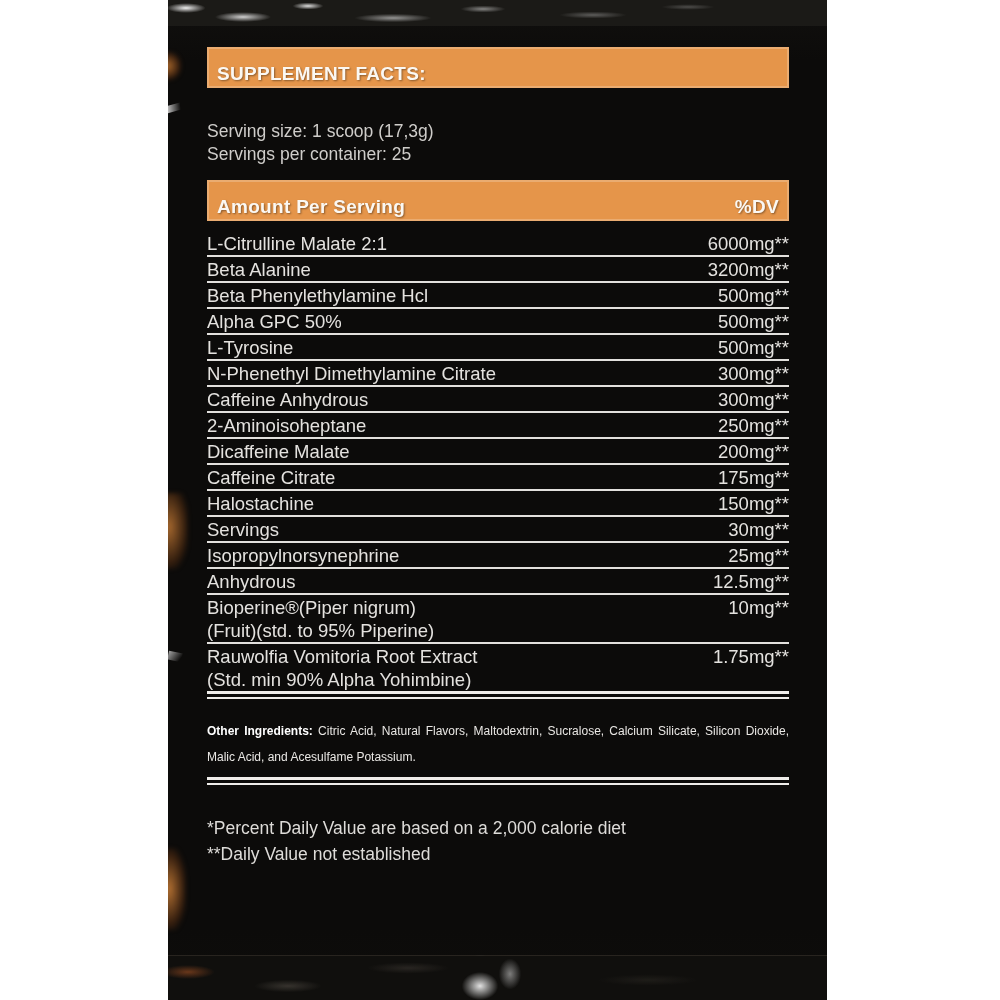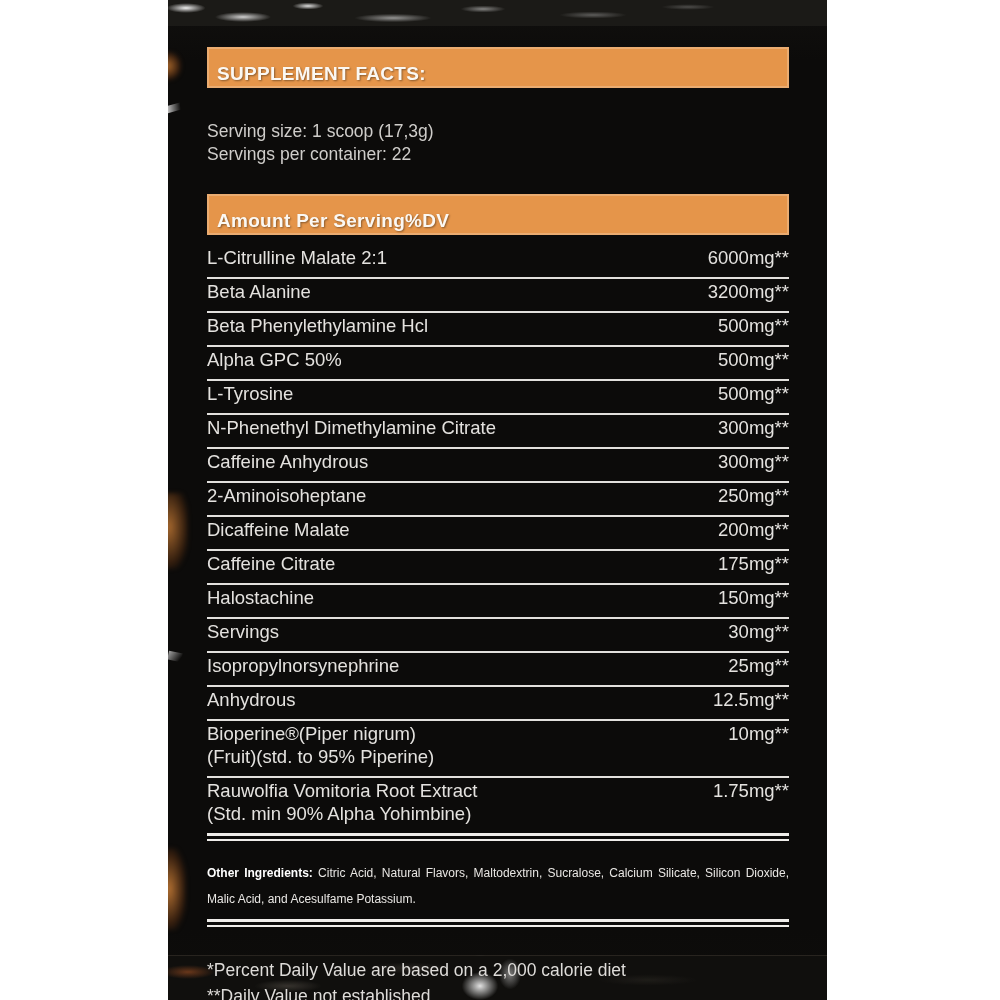--- a/index.html
+++ b/index.html
@@ -65,29 +65,29 @@
     box-shadow: inset 0 0 0 2px rgba(255,255,255,0.22);
     color: #FBF8F3;
     font-weight: bold;
     font-size: 19px;
     line-height: 22px;
     padding: 16px 10px 3px;
     letter-spacing: 0.3px;
     text-shadow: 1px 1px 2px rgba(0,0,0,0.40);
   }
   .bar1 { margin-top: 47px; }
-  .bar2 { margin-top: 28px; display: flex; }
+  .bar2 { margin-top: 14px; display: flex; justify-content: space-between; }
 
   .serving { margin-top: 32px; font-size: 17.5px; line-height: 23px; color: #CFCDCA; }
 
   .rows { margin-top: 10px; }
   .row {
     display: flex; justify-content: space-between; align-items: flex-start;
     border-bottom: 2px solid #E2E0DD;
-    padding: 1px 0 8px;
+    padding: 1px 0 0;
     font-size: 18.5px; line-height: 23px;
     color: #E4E2DF;
   }
   .row:last-child { border-bottom: none; }
   .row .sub { display: block; }
   .row .amt { white-space: nowrap; }
 
   .rule-double {
     height: 3px;
     border-top: 3px solid #EFEDEA;
@@ -118,21 +118,21 @@
     <div class="mark-w mark-w1"></div>
     <div class="mark-w mark-w2"></div>
     <div class="tex-bottom"></div>
 
     <div class="content">
 
       <div class="bar bar1">SUPPLEMENT FACTS:</div>
 
       <div class="serving">
         <div>Serving size: 1 scoop (17,3g)</div>
-        <div>Servings per container: 22</div>
+        <div>Servings per container: 25</div>
       </div>
 
       <div class="bar bar2">
         <span>Amount Per Serving</span>
         <span>%DV</span>
       </div>
 
       <div class="rows">
           <div class="row">
             <div class="nm">L-Citrulline Malate 2:1</div>

